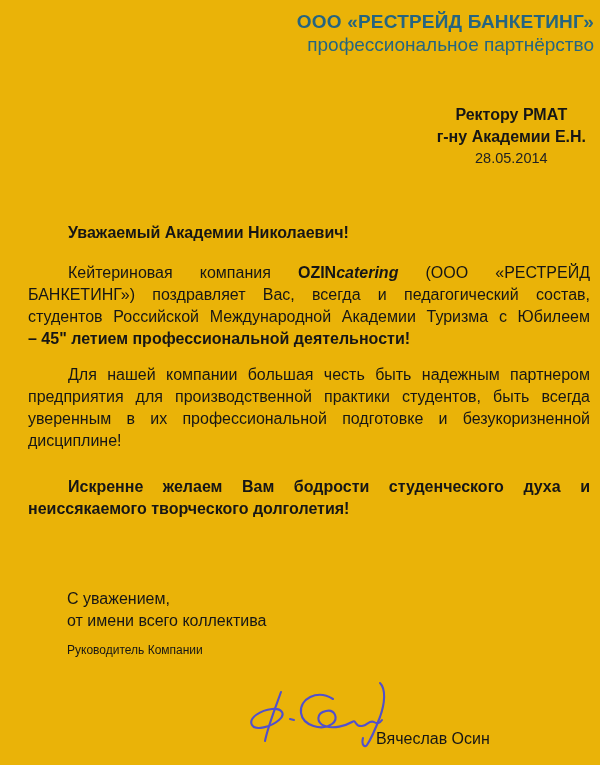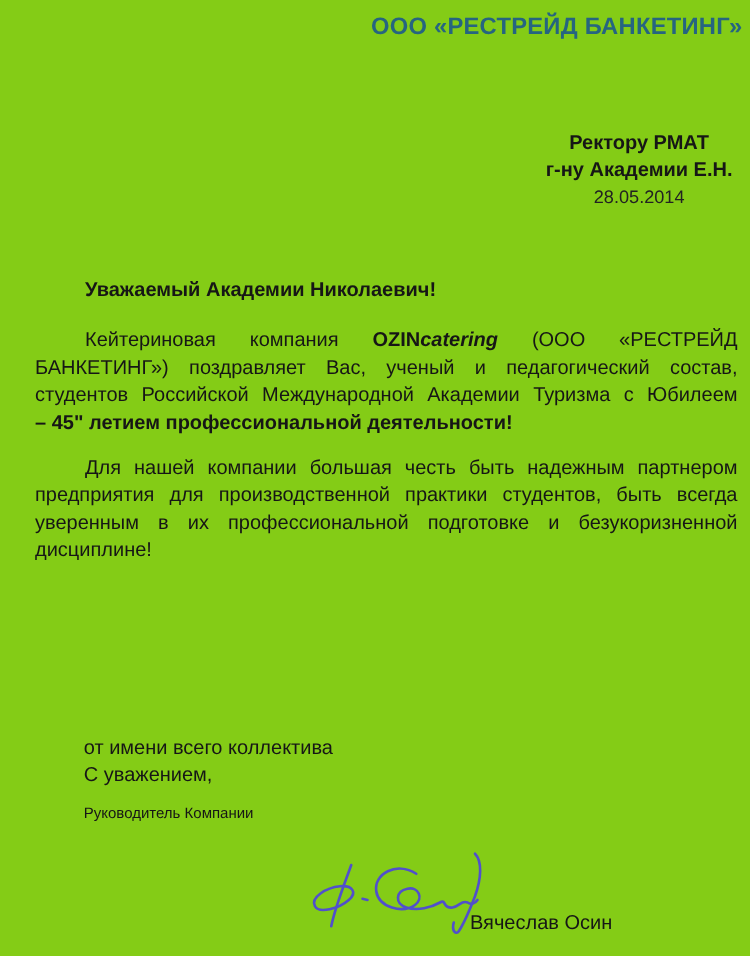--- a/index.html
+++ b/index.html
@@ -1,17 +1,17 @@
 <!DOCTYPE html>
 <html style="--color-header: #266580; --color-text: #161616; --color-signature: #5150cc;"><head>
 <meta charset="utf-8">
 <style>
   html,body{margin:0;padding:0;background:#ffffff;}
   .page{
-    position:relative;width:600px;height:765px;background:#84cc16;
+    position:relative;width:600px;height:765px;background:#eab308;
     font-family:"Liberation Sans",sans-serif;color:var(--color-text,#161616);
     overflow:hidden;
   }
   .letterhead{
     position:absolute;top:10px;right:6px;text-align:right;
     color:var(--color-header,#266580);font-size:19px;line-height:23px;
   }
   .letterhead .company{font-weight:bold;letter-spacing:.2px;}
   .addr{
     position:absolute;top:104px;right:14px;text-align:center;
@@ -30,48 +30,53 @@
   .signature{position:absolute;left:245px;top:678px;color:var(--color-signature,#4b4fd0);}
   .signer{position:absolute;left:376px;top:730px;font-size:16px;}
 </style>
 </head>
 <body>
 
 <div class="page">
 
   <div class="letterhead">
     <div class="company">ООО «РЕСТРЕЙД БАНКЕТИНГ»</div>
+    <div class="tagline">профессиональное партнёрство</div>
   </div>
 
   <div class="addr">
     <div>Ректору РМАТ</div>
     <div>г-ну Академии Е.Н.</div>
     <div class="date">28.05.2014</div>
   </div>
 
   <div class="salutation">Уважаемый Академии Николаевич!</div>
 
   <div class="para" style="top:262px">
     <div class="jline indent"><span>Кейтериновая компания </span><span class="brand-b">OZIN</span><span class="brand-i">catering</span><span> (ООО «РЕСТРЕЙД</span></div>
-    <div class="jline">БАНКЕТИНГ») поздравляет Вас, ученый и педагогический состав,</div>
+    <div class="jline">БАНКЕТИНГ») поздравляет Вас, всегда и педагогический состав,</div>
     <div class="jline">студентов Российской Международной Академии Туризма с Юбилеем</div>
     <div class="bold">– 45" летием профессиональной деятельности!</div>
   </div>
 
   <div class="para" style="top:364px">
     <div class="jline indent">Для нашей компании большая честь быть надежным партнером</div>
     <div class="jline">предприятия для производственной практики студентов, быть всегда</div>
     <div class="jline">уверенным в их профессиональной подготовке и безукоризненной</div>
     <div>дисциплине!</div>
   </div>
 
+  <div class="para bold" style="top:476px">
+    <div class="jline indent">Искренне желаем Вам бодрости студенческого духа и</div>
+    <div>неиссякаемого творческого долголетия!</div>
+  </div>
 
   <div class="closing">
+    <div>С уважением,</div>
     <div>от имени всего коллектива</div>
-    <div>С уважением,</div>
   </div>
 
   <div class="jobtitle">Руководитель Компании</div>
 
   <div class="signature">
     <svg width="152" height="72" viewBox="0 0 152 72">
       <g fill="none" stroke="currentColor" stroke-width="2.1" stroke-linecap="round" stroke-linejoin="round">
         <path d="M36,14 C31,28 23,48 20,63"></path>
         <path d="M7,47 C3,40 16,32 27,31 C37,30 41,36 34,42 C26,49 10,53 7,47 Z"></path>
         <path d="M45,41 l4,1"></path>

